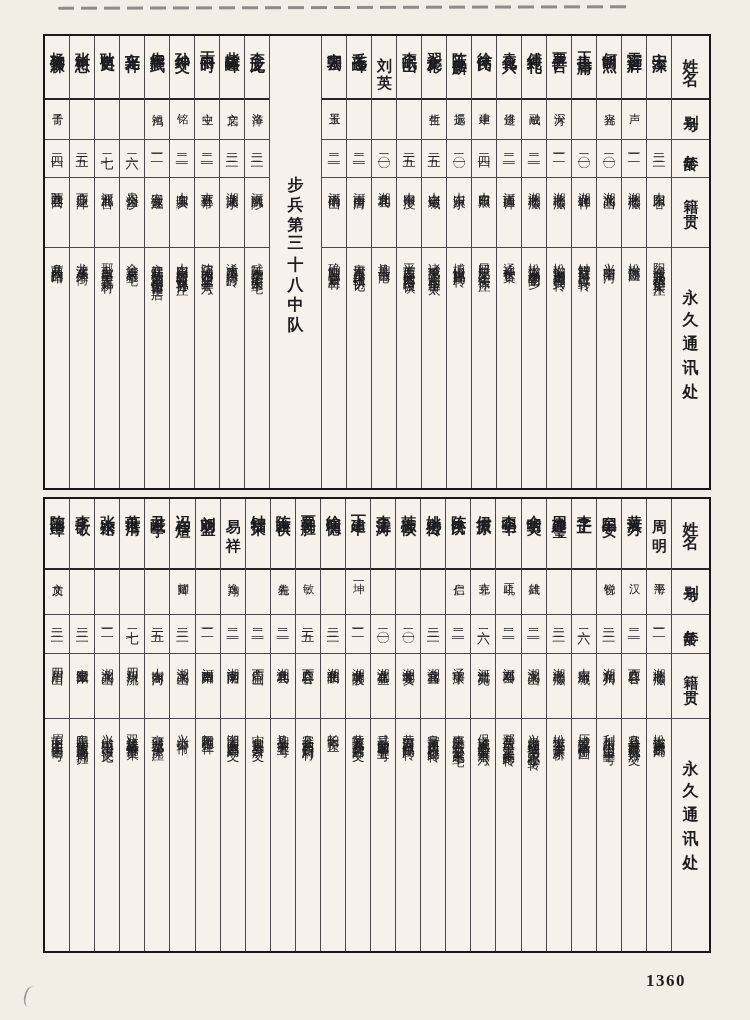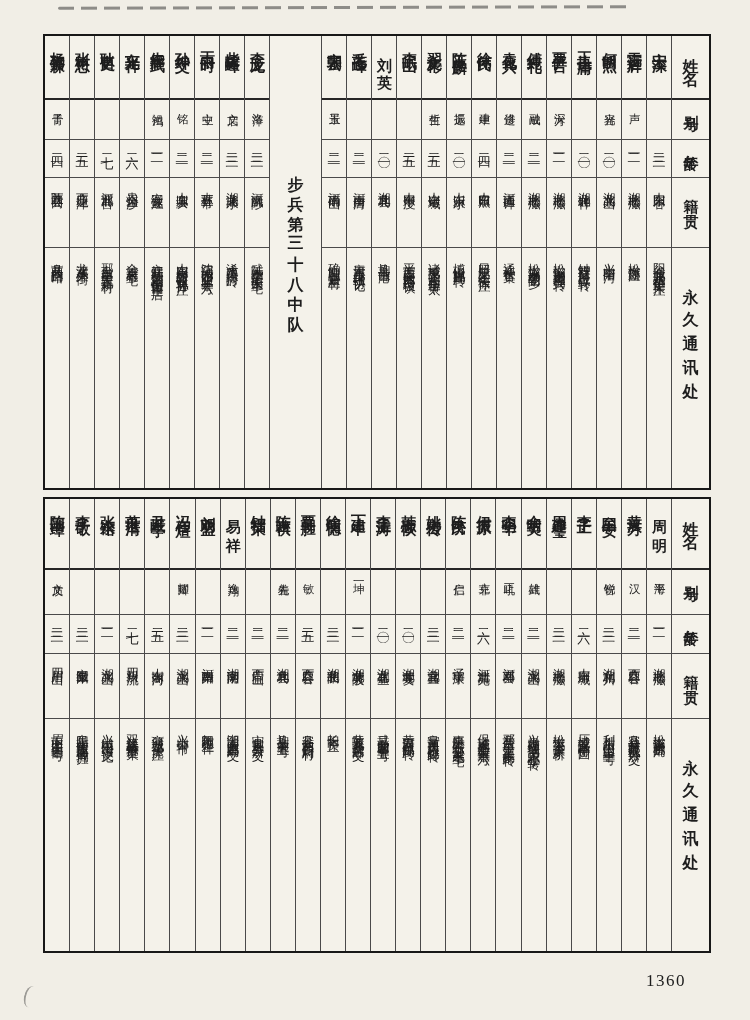--- a/index.html
+++ b/index.html
@@ -80,21 +80,21 @@
   .h-age{font-size:15px;letter-spacing:1px;padding-top:3px;}
   .h-origin{font-size:15px;letter-spacing:15px;padding-top:9px;}
   .h-addr{font-size:16px;letter-spacing:24px;padding-top:26px;}
 
   .section-label{
     font-size:16px;font-weight:700;
     letter-spacing:20px;padding-top:127px;
   }
   .page-number{
     position:absolute;left:646px;top:971px;
-    font-size:17px;font-weight:400;letter-spacing:1.5px;
+    font-size:17px;font-weight:700;letter-spacing:1.5px;
   }
 </style>
 </head>
 <body>
 
 <div class="page">
   <div class="artifact-top"></div>
   <div class="artifact-corner"></div>
 
   <div id="table-top" class="roster t-top">

